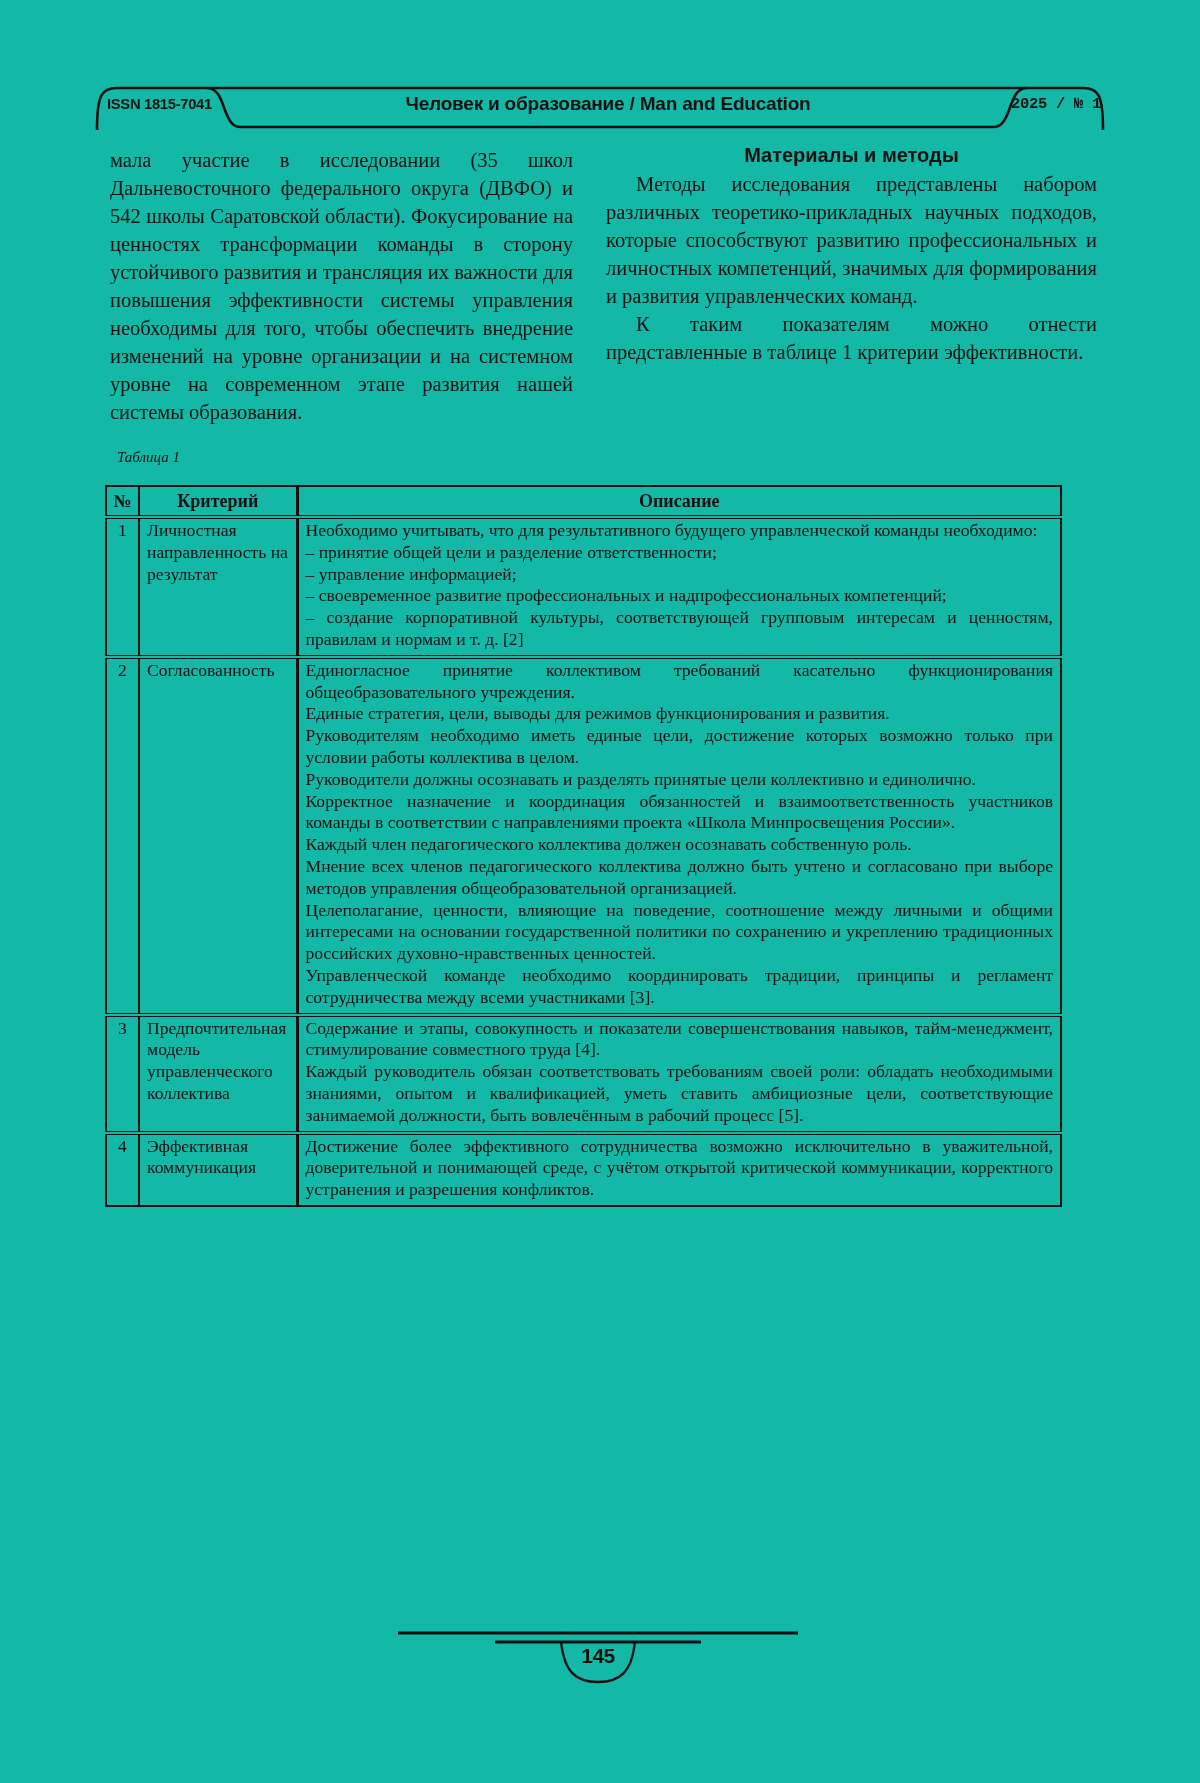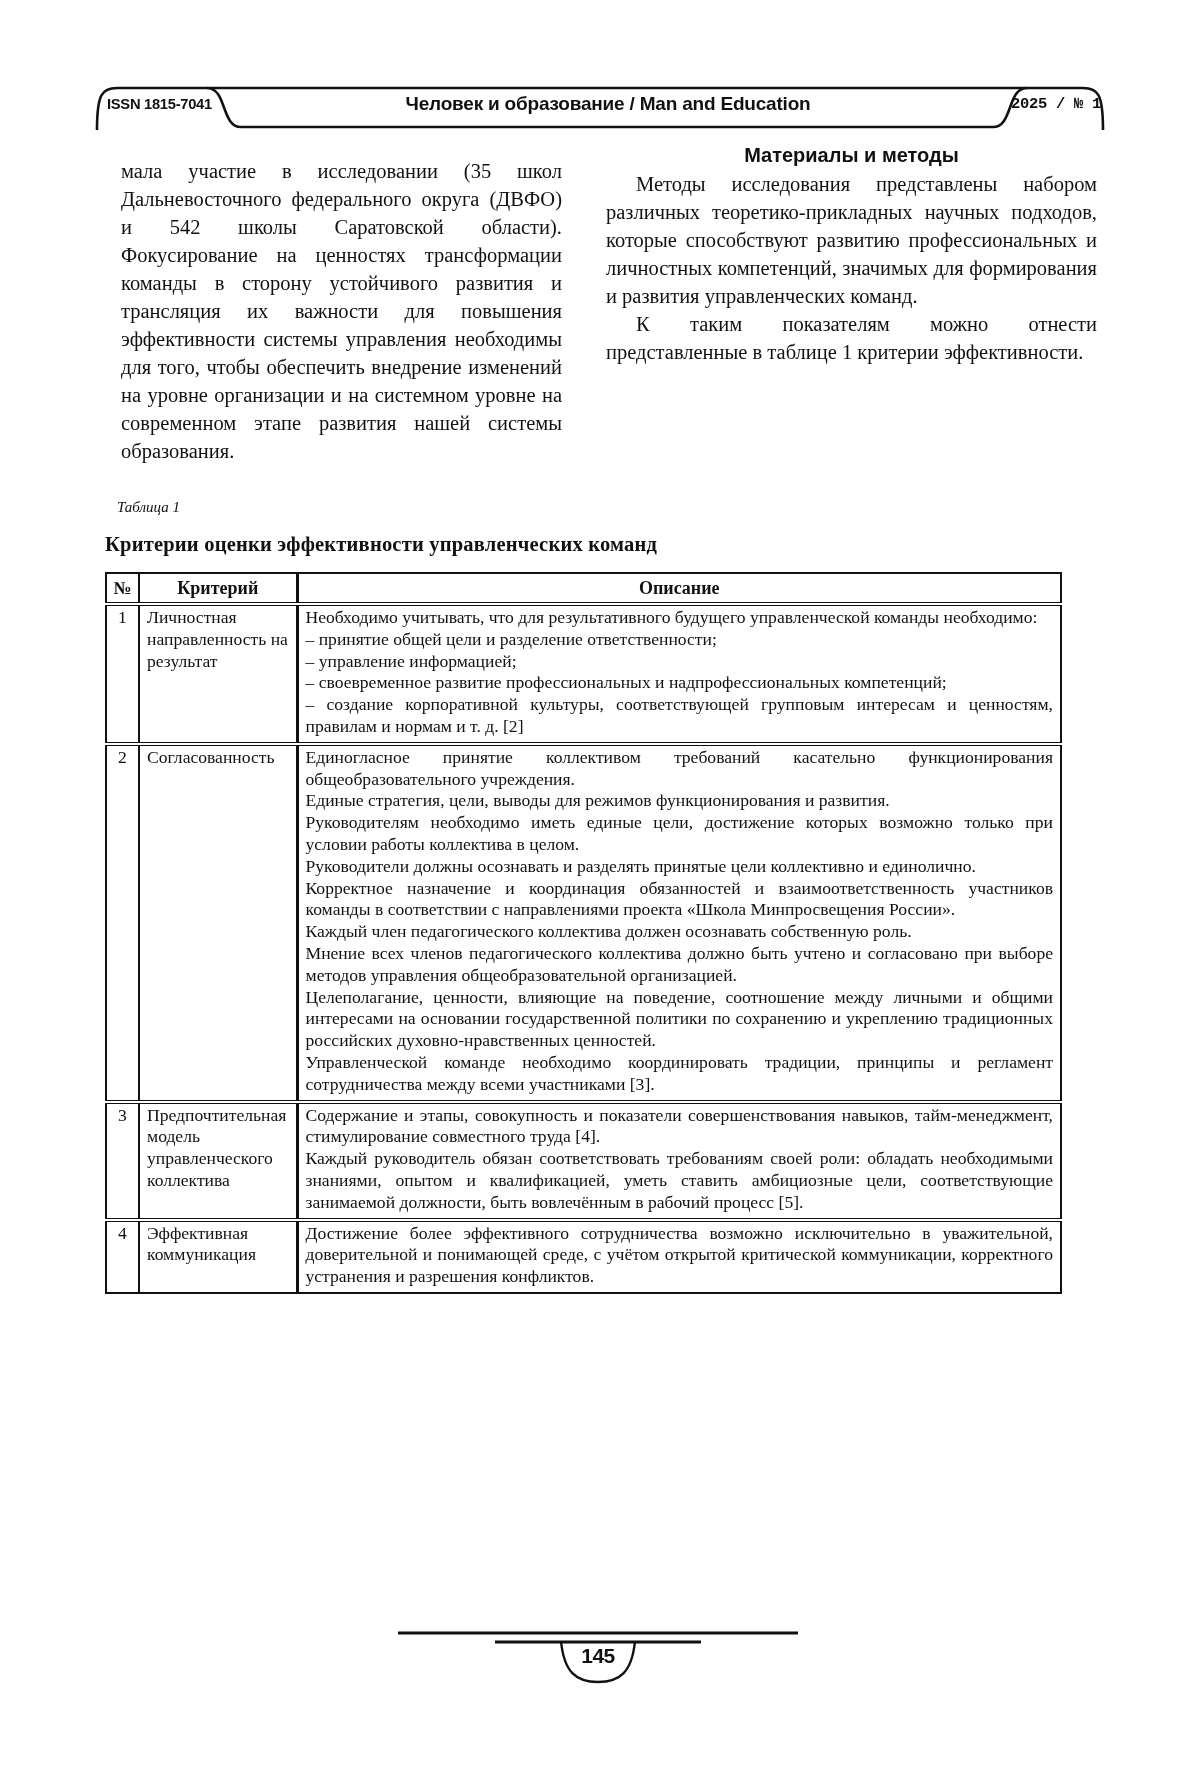--- a/index.html
+++ b/index.html
@@ -1,19 +1,19 @@
 <!DOCTYPE html>
 <html lang="ru"><head>
 <meta charset="utf-8">
 <style>
   html,body{margin:0;padding:0;background:#e8e8e8;}
   .page{
     position:relative;
     width:1200px;height:1783px;
-    background:#ffffff;
+    background:#14b8a6;
     margin:0 auto;
     font-family:"Liberation Serif", serif;
     color:#111111;
     overflow:hidden;
   }
   
   .header{position:absolute;left:95px;top:84px;width:1010px;height:50px;}
   .header svg{position:absolute;left:0;top:0;}
   .header-issn{
     position:absolute;left:12px;top:11px;width:110px;
@@ -31,21 +31,21 @@
     letter-spacing:-0.3px;white-space:nowrap;
   }
   
   .content{position:absolute;left:105px;top:141px;width:992px;}
   .columns{display:grid;grid-template-columns:473px 491px;column-gap:28px;}
   .body-text{
     font-size:20.5px;line-height:28px;text-align:justify;
     hyphens:auto;-webkit-hyphens:auto;
   }
   .para-indent{text-indent:30px;margin:0;}
-  .para{margin:16px;}
+  .para{margin:5px;}
   .section-heading{
     font-family:"Liberation Sans", sans-serif;font-weight:700;font-size:20px;
     text-align:center;line-height:28px;margin:0 0 1px 0;
   }
   
   .table-caption{
     font-style:italic;font-size:15px;line-height:26px;
     margin-top:13px;
     margin-left:12px;
   }
@@ -110,21 +110,20 @@
         <p class="para">мала участие в исследовании (35 школ Дальневосточного федерального округа (ДВФО) и 542 школы Саратовской области). Фокусирование на ценностях трансформации команды в сторону устойчивого развития и трансляция их важности для повышения эффективности системы управления необходимы для того, чтобы обеспечить внедрение изменений на уровне организации и на системном уровне на современном этапе развития нашей системы образования.</p>
       </div>
       <div class="body-text">
         <h2 class="section-heading">Материалы и методы</h2>
         <p class="para-indent">Методы исследования представлены набором различных теоретико-прикладных научных подходов, которые способствуют развитию профессиональных и личностных компетенций, значимых для формирования и развития управленческих команд.</p>
         <p class="para-indent">К таким показателям можно отнести представленные в таблице 1 критерии эффективности.</p>
       </div>
     </div>
 
     <div class="table-caption">Таблица 1</div>
-    <div class="table-title">Критерии оценки эффективности управленческих команд</div>
 
     <table class="criteria">
       <colgroup>
         <col class="col-num">
           <col class="col-crit">
           <col class="col-desc">
       </colgroup>
       <thead>
         <tr>
           <th class="col-num">№</th>

